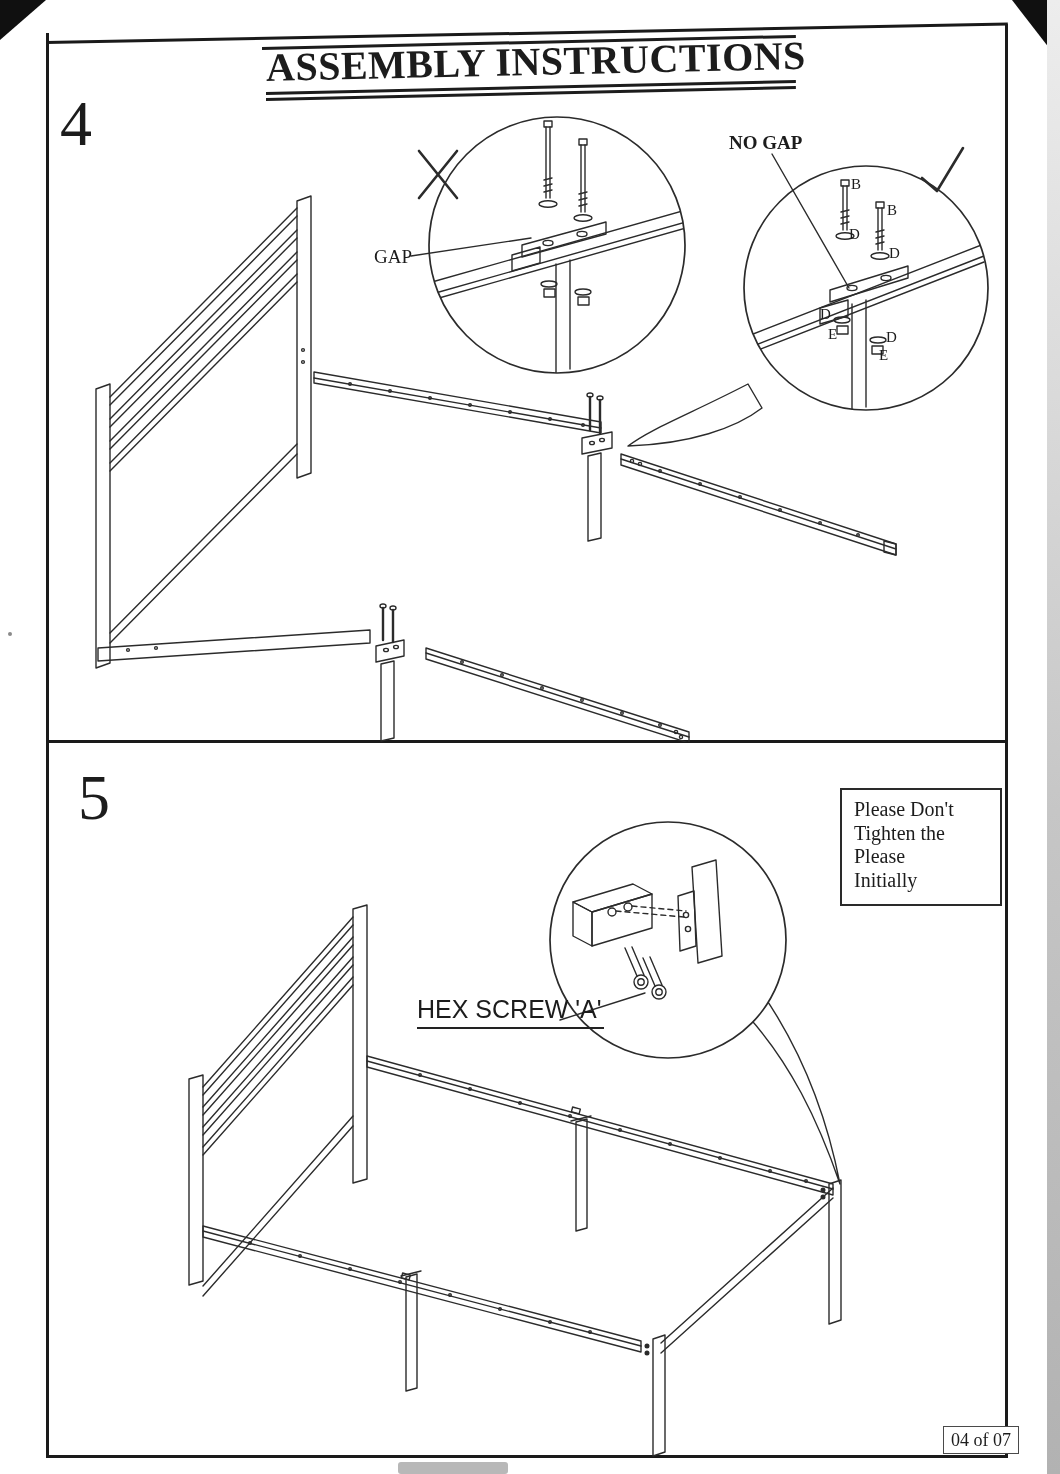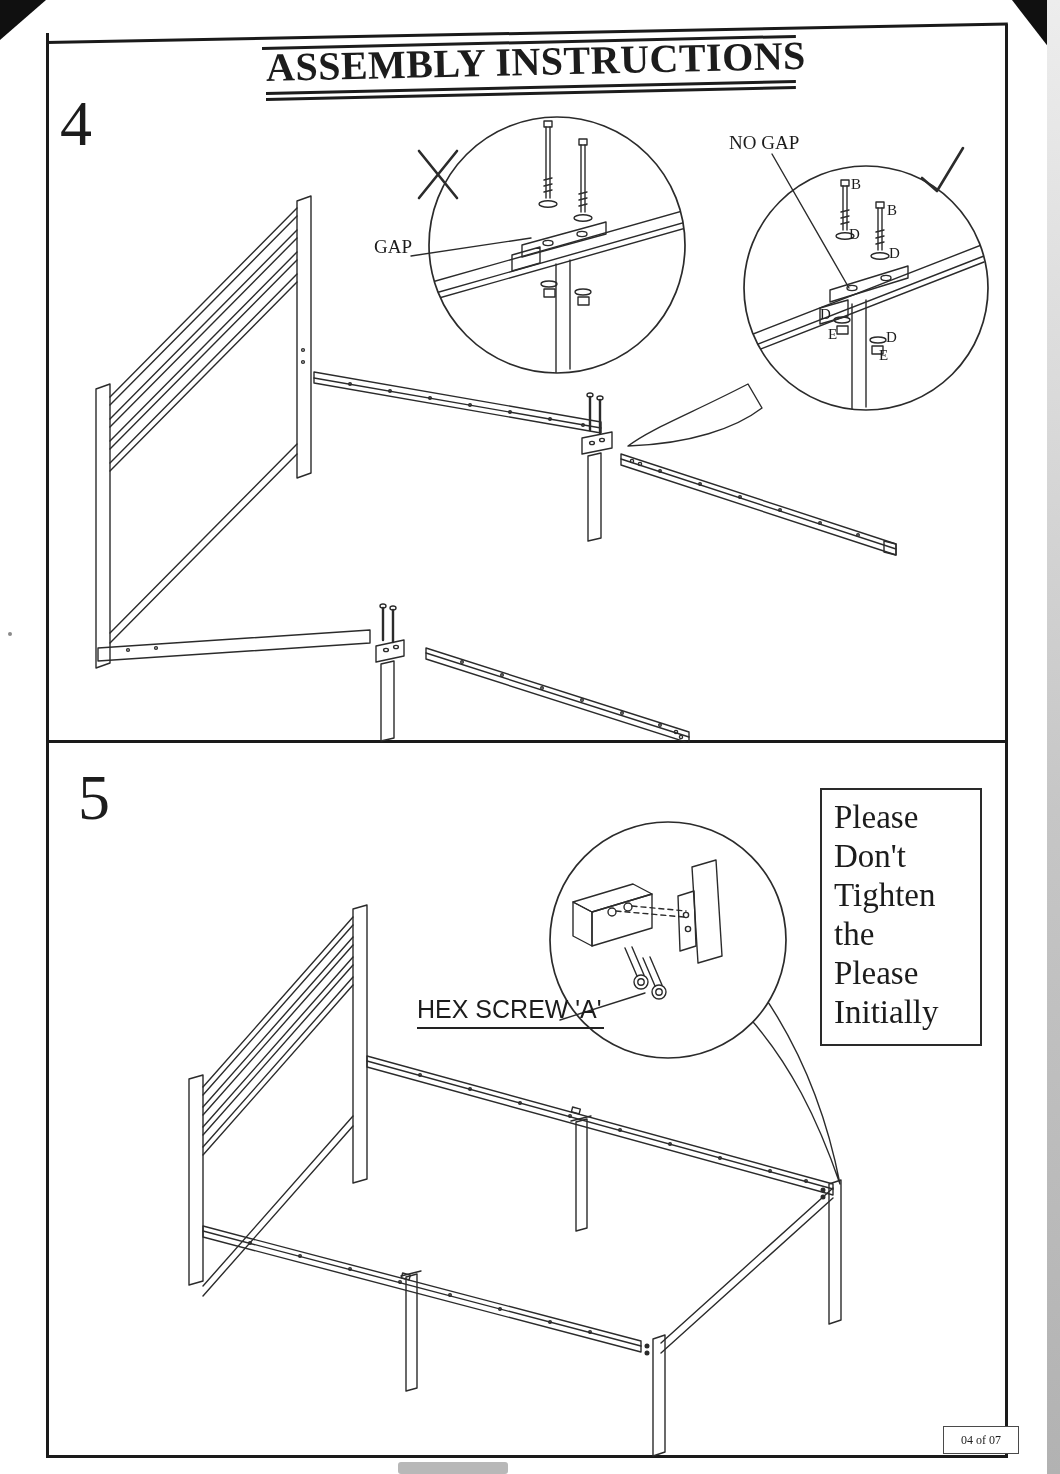--- a/index.html
+++ b/index.html
@@ -39,24 +39,24 @@
   .mark{stroke-width:2.6;}
   .bold{stroke-width:2.4;}
 
   .lbl{position:absolute;font-family:"Liberation Serif",serif;font-size:19px;white-space:nowrap;}
   .plbl{position:absolute;font-family:"Liberation Serif",serif;font-size:15px;white-space:nowrap;}
 
   .hexlbl{position:absolute;font-family:"Liberation Sans",sans-serif;font-size:25px;
           border-bottom:2px solid #222;padding:0 2px 3px 0;white-space:nowrap;}
 
   .notebox{position:absolute;width:140px;border:2px solid #2a2a2a;padding:8px 6px 12px 12px;
-           font-family:"Liberation Serif",serif;font-size:33px;line-height:1.18;background:#ffffff;}
+           font-family:"Liberation Serif",serif;font-size:20px;line-height:1.18;background:#ffffff;margin-left:20px;}
 
   .pagenum{position:absolute;left:943px;top:1426px;width:74px;height:26px;border:1.5px solid #4a4a4a;
-           font-family:"Liberation Serif",serif;font-size:12px;line-height:26px;text-align:center;background:#fff;}
+           font-family:"Liberation Serif",serif;font-size:18px;line-height:26px;text-align:center;background:#fff;}
 </style>
 </head>
 <body>
 
 <div class="scan">
 
   <div class="artifact corner-tl"></div>
   <div class="artifact corner-tr"></div>
   <div class="artifact edge-right"></div>
   <div class="artifact smudge-bottom"></div>
@@ -241,22 +241,22 @@
           <g class="mark">
             <polyline points="922,86 937,99 963,56"></polyline>
           </g>
         </g>
 
         <line x1="411" y1="164" x2="531" y2="146"></line>
         <line x1="772" y1="62" x2="849" y2="196"></line>
       </g>
     </svg>
 
-    <span class="lbl" style="left:374px;top:236px;">GAP</span>
-    <span class="lbl" style="left:729px;top:132px;">NO GAP</span>
+    <span class="lbl" style="left:374px;top:246px;">GAP</span>
+    <span class="lbl" style="left:729px;top:132px;font-weight:bold;">NO GAP</span>
 
     <span class="plbl" style="left:851px;top:176px;">B</span>
     <span class="plbl" style="left:887px;top:202px;">B</span>
     <span class="plbl" style="left:849px;top:226px;">D</span>
     <span class="plbl" style="left:889px;top:245px;">D</span>
     <span class="plbl" style="left:820px;top:306px;">D</span>
     <span class="plbl" style="left:828px;top:326px;">E</span>
     <span class="plbl" style="left:886px;top:329px;">D</span>
     <span class="plbl" style="left:879px;top:347px;">E</span>
   </section>

